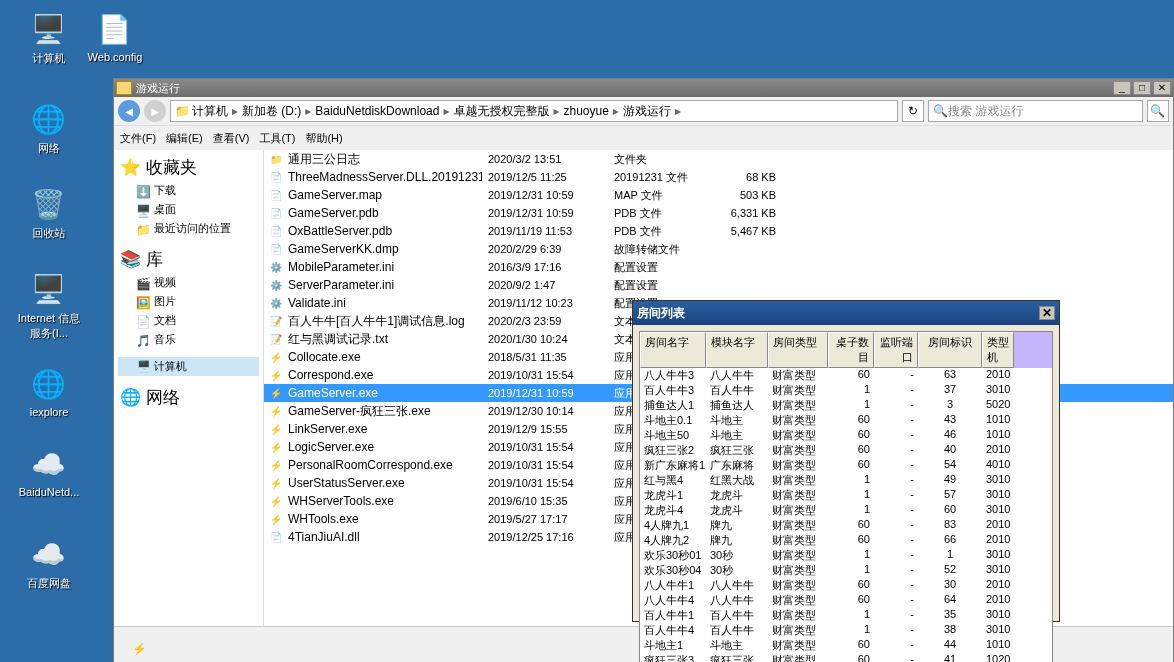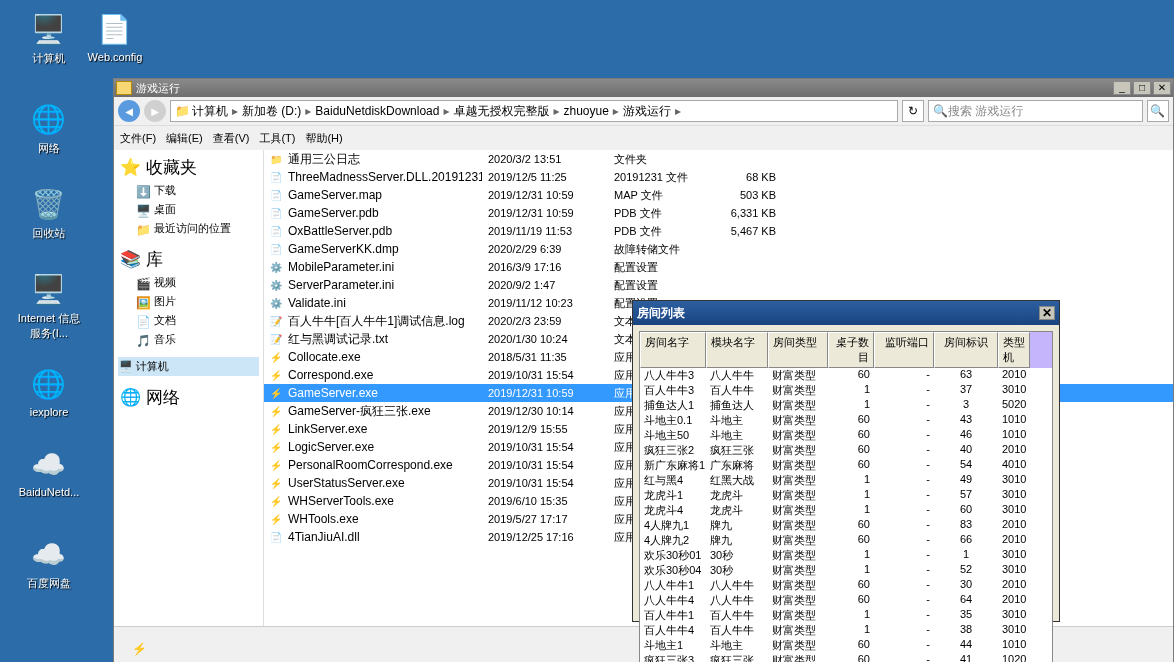--- a/index.html
+++ b/index.html
@@ -60,21 +60,21 @@
 
 .dialog { position: absolute; left: 632px; top: 300px; width: 428px; height: 322px; background: #ece9d8; border: 1px solid #333; display: flex; flex-direction: column; }
 .dlgtitle { height: 18px; background: linear-gradient(#2c5fa0,#1a4480); color: #fff; display: flex; align-items: center; padding: 12px 4px; font-size: 11px; font-weight: bold; }
 .dlgtitle .dx { margin-left: auto; width: 16px; height: 14px; background: #c8c6ba; color: #000; border: 1px solid #888; text-align: center; line-height: 12px; cursor: pointer; }
 .dlgbody { flex: 1; padding: 6px; display: flex; flex-direction: column; }
 .grid { flex: 1; background: #fff; border: 1px solid #888; overflow: auto; }
 .ghead { display: flex; background: #c4b5fd; position: sticky; top: 0; }
 .ghead div { border: 1px solid #fff; border-right-color: #888; border-bottom-color: #888; padding: 2px 4px; font-size: 11px; background: #ece9d8; cursor: pointer; }
 .grow { display: flex; }
 .grow div { padding: 0 4px; font-size: 11px; overflow: hidden; white-space: nowrap; }
-.g0{width:66px}.g1{width:62px}.g2{width:60px}.g3{width:46px;text-align:right}.g4{width:60px;text-align:right}.g5{width:64px;text-align:center}.g6{width:32px}
+.g0{width:66px}.g1{width:62px}.g2{width:60px}.g3{width:46px;text-align:right}.g4{width:44px;text-align:right}.g5{width:64px;text-align:center}.g6{width:32px}
 </style>
 </head>
 <body>
 
 <div id="desktop">
     <div class="desktop-icon" style="left: 14px; top: 10px;">
       <div class="ico">🖥️</div>
       <div class="lbl">计算机</div>
     </div>
     <div class="desktop-icon" style="left: 80px; top: 10px;">
@@ -139,21 +139,21 @@
           <div class="sbitem"><span class="sbi">📁</span>最近访问的位置</div>
         </div>
         <div class="sbgroup">
           <div class="sbhead">📚 库</div>
           <div class="sbitem"><span class="sbi">🎬</span>视频</div>
           <div class="sbitem"><span class="sbi">🖼️</span>图片</div>
           <div class="sbitem"><span class="sbi">📄</span>文档</div>
           <div class="sbitem"><span class="sbi">🎵</span>音乐</div>
         </div>
         <div class="sbgroup">
-          <div class="sbhead sbitem sel" style="padding-left:1px">🖥️ 计算机</div>
+          <div class="sbhead sbitem sel" style="padding-left:19px">🖥️ 计算机</div>
         </div>
         <div class="sbgroup">
           <div class="sbhead">🌐 网络</div>
         </div>
       </div>
     <div class="filelist">
       <div class="flbody" id="flbody">
           <div class="flrow">
             <div class="c-name">
               <span class="fico">📁</span>

